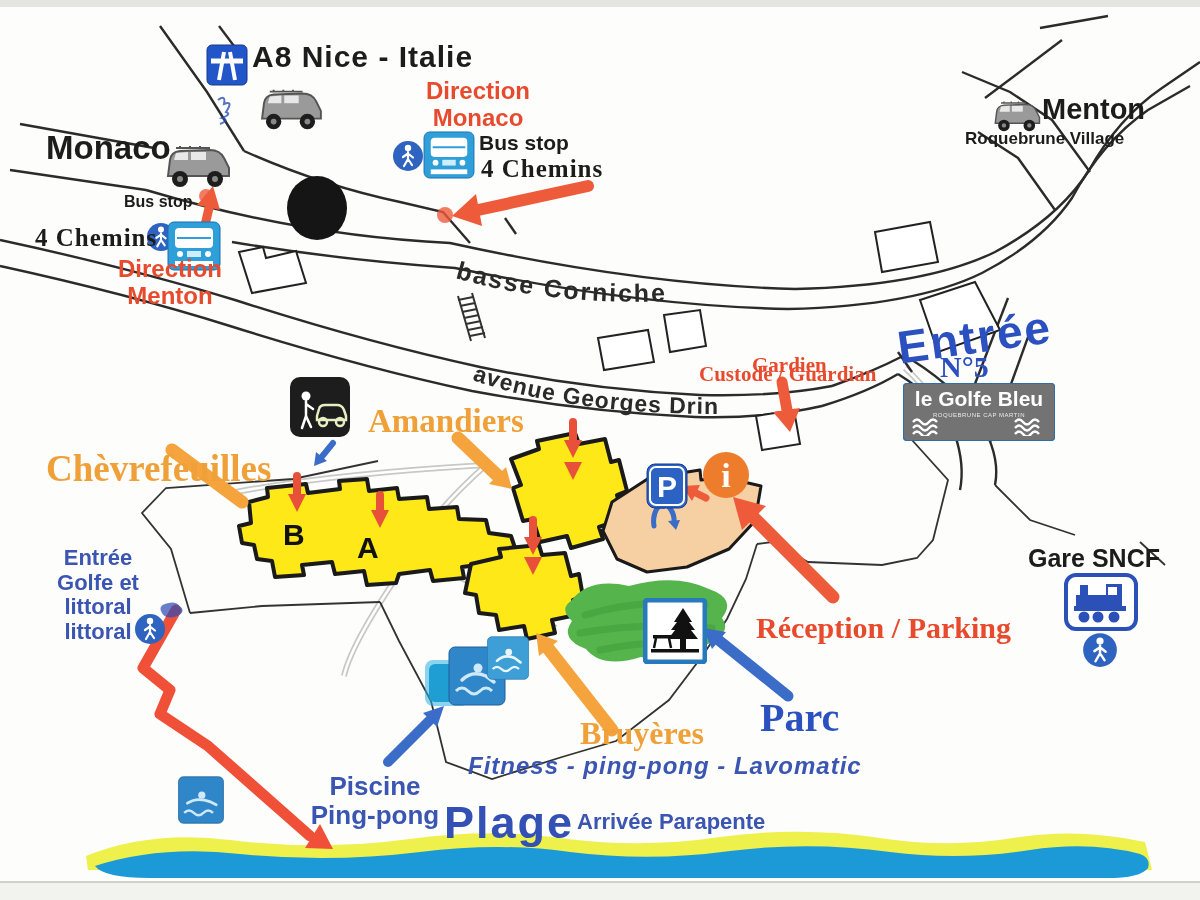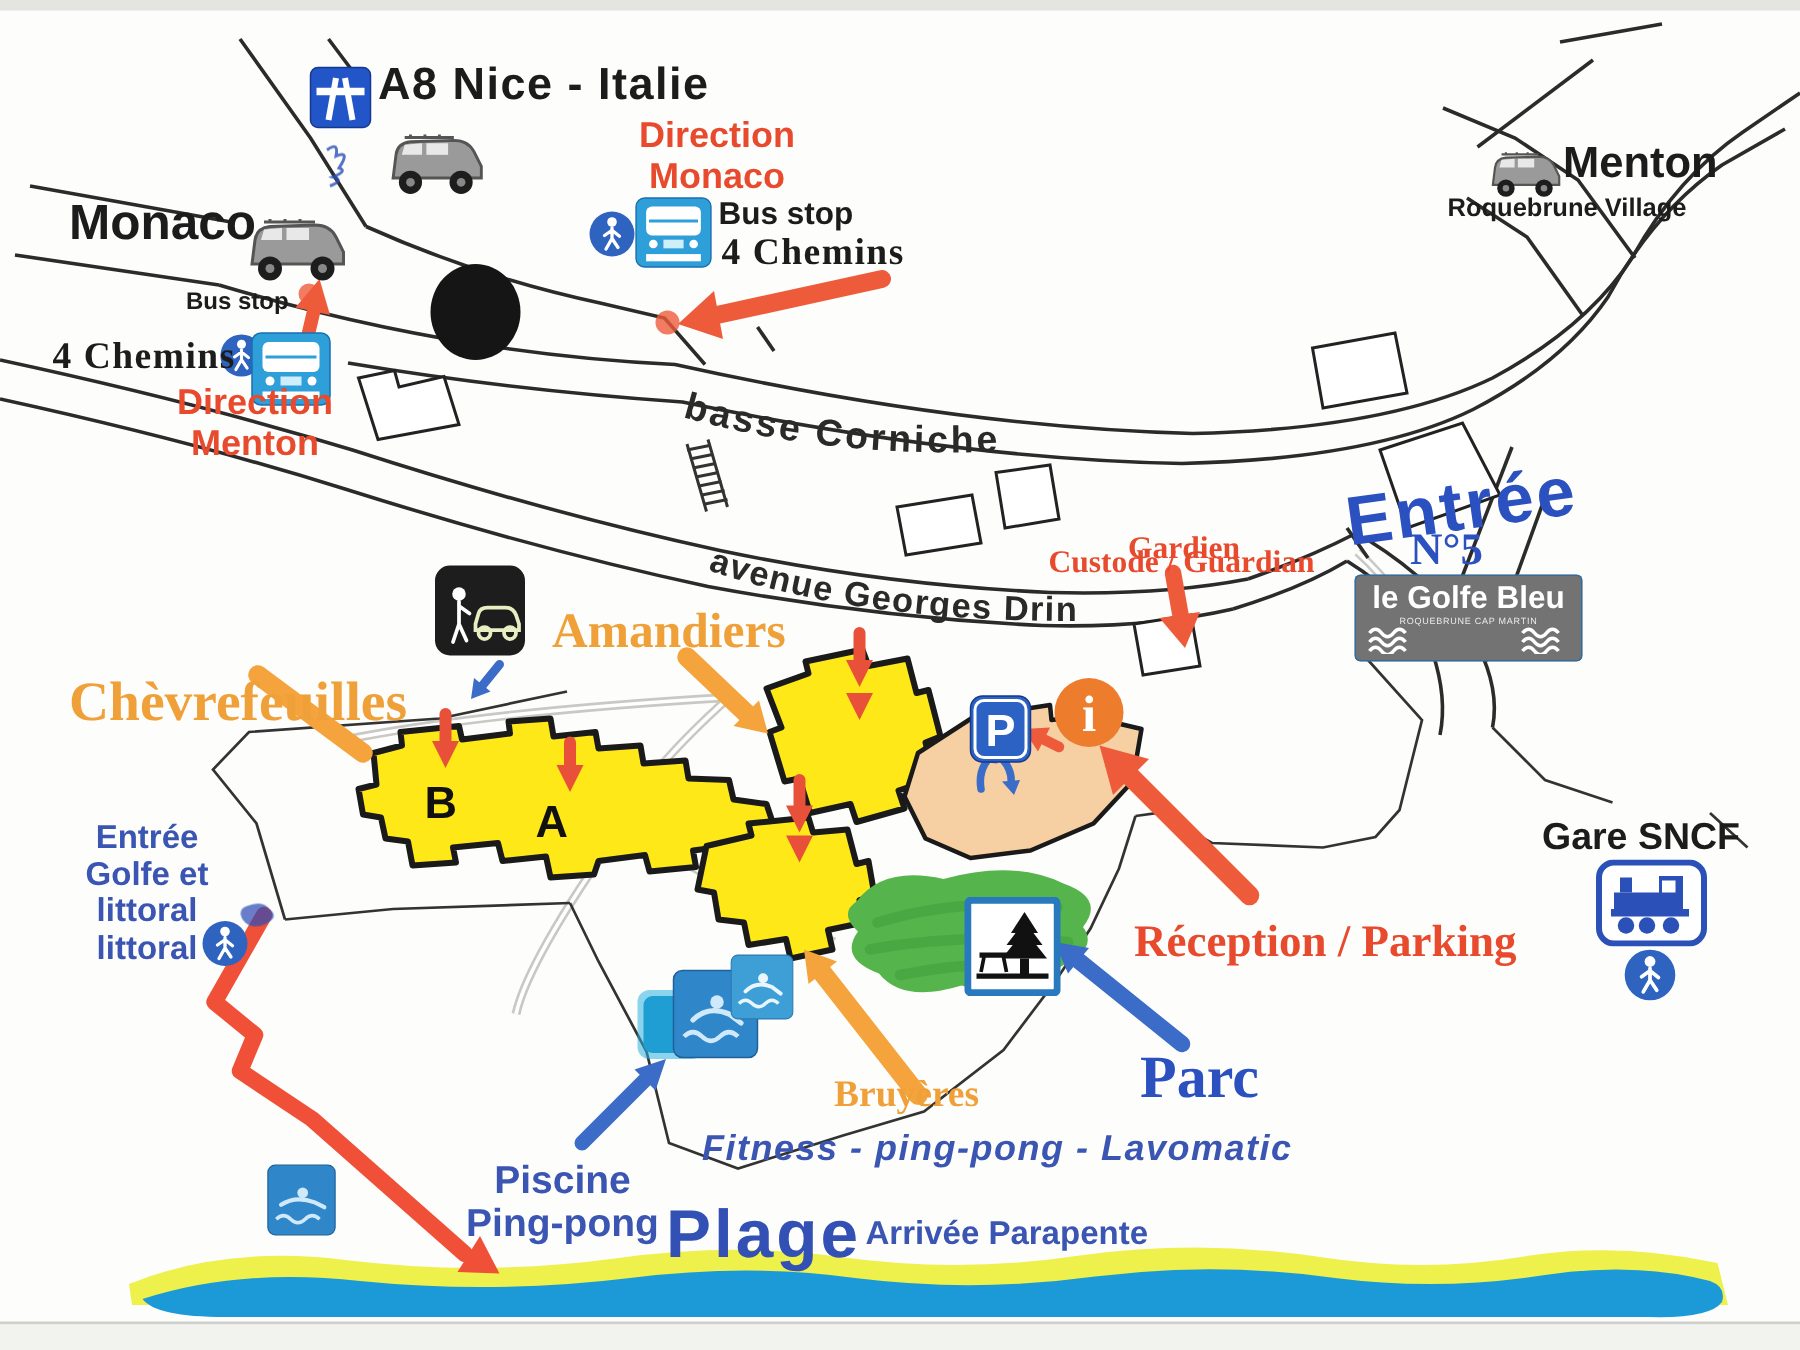--- a/index.html
+++ b/index.html
@@ -26,21 +26,21 @@
   .chemins{font-size:25px;letter-spacing:1px;}
   .guardian{font-size:21px;color:#e84a2e;}
   .entree{font-size:46px;color:#2b50c0;transform:rotate(-8deg);letter-spacing:2px;}
   .no5{font-size:30px;color:#2b50c0;}
   .residence{font-size:37px;margin-top:40px;}
   .amand{font-size:33px;}
   .acces{font-size:22px;text-align:center;width:96px;}
   .gare{font-size:25px;}
   .reception{font-size:30px;}
   .parc{font-size:40px;color:#2b50c0;}
-  .bruyeres{font-size:25px;}
+  .bruyeres{font-size:32px;margin-left:24px;}
   .fitness{font-size:24px;letter-spacing:1px;font-style:italic;}
   .piscine{font-size:26px;text-align:center;width:150px;}
   .plage{font-size:45px;letter-spacing:2px;color:#3350b5;}
   .parapente{font-size:22px;}
   .signGB{position:absolute;left:903px;top:383px;width:152px;height:58px;background:#737373;
           border-radius:4px;box-shadow:0 0 0 1px #2d6ea6 inset;color:#fff;text-align:center;}
   .signGB .gbname{font-weight:bold;font-size:21px;margin-top:4px;}
   .signGB .gbsub{font-size:6px;letter-spacing:.5px;opacity:.85;margin-top:1px;}
   .gbwaves{position:absolute;bottom:5px;}
 </style>

